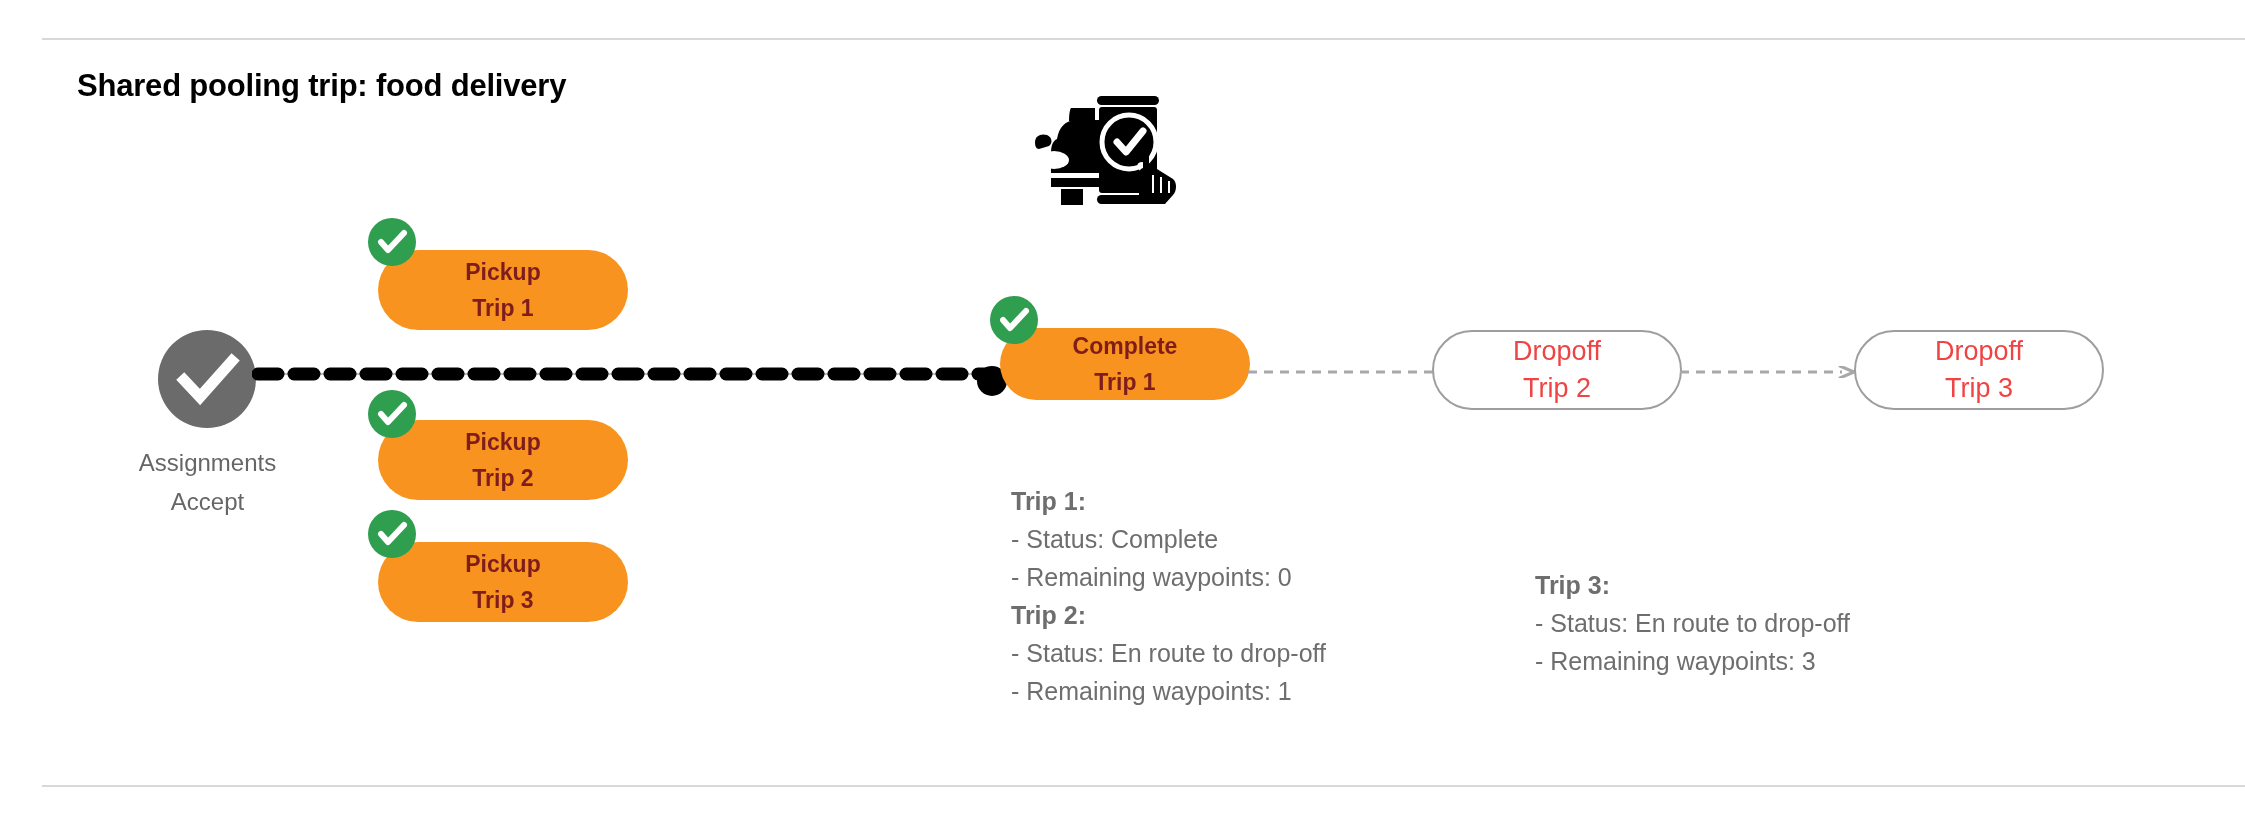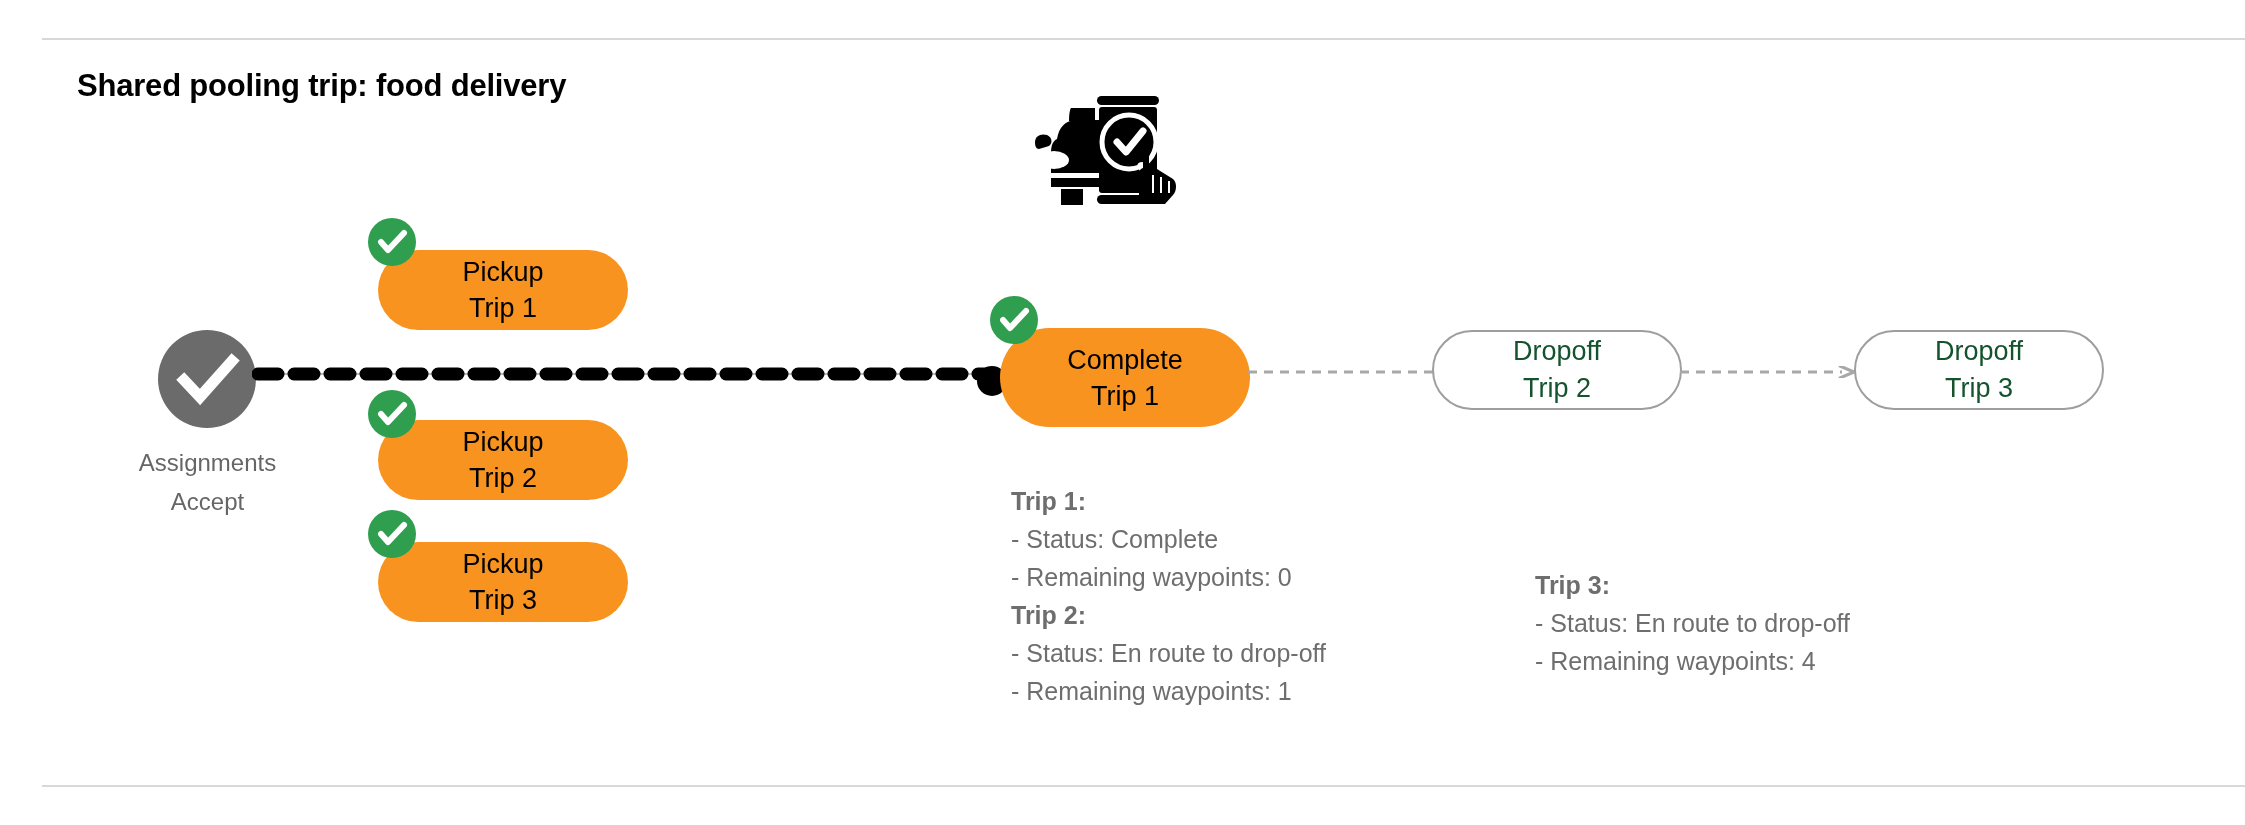--- a/index.html
+++ b/index.html
@@ -95,40 +95,40 @@
     position: absolute;
     border-radius: 999px;
     display: flex;
     flex-direction: column;
     align-items: center;
     justify-content: center;
     text-align: center;
   }
   .pill.filled {
     background: #F7931E;
-    color: #000000;
-    font-weight: 400;
-    font-size: 27px;
+    color: #7f1d1d;
+    font-weight: 700;
+    font-size: 23px;
     line-height: 36px;
   }
   .pill.outline {
     background: #ffffff;
     border: 2.5px solid #9e9e9e;
-    color: #14532d;
+    color: #ef4444;
     font-weight: 400;
     font-size: 27px;
     line-height: 37px;
     text-align: center;
   }
   .pill .l1, .pill .l2 { display: block; white-space: nowrap; }
 
   .pill-pickup1   { left: 378px;  top: 250px; width: 250px; height: 80px; }
   .pill-pickup2   { left: 378px;  top: 420px; width: 250px; height: 80px; }
   .pill-pickup3   { left: 378px;  top: 542px; width: 250px; height: 80px; }
-  .pill-complete  { left: 1000px; top: 328px; width: 250px; height: 99px; }
+  .pill-complete  { left: 1000px; top: 328px; width: 250px; height: 72px; }
   .pill-dropoff2  { left: 1432px; top: 330px; width: 250px; height: 80px; }
   .pill-dropoff3  { left: 1854px; top: 330px; width: 250px; height: 80px; }
 
   
   .badge {
     position: absolute;
     width: 48px; height: 48px;
     border-radius: 50%;
     background: #2F9E4F;
   }
@@ -297,16 +297,16 @@
     <div>- Status:  Complete</div>
     <div>- Remaining waypoints: 0</div>
     <div><span class="hd">Trip 2</span><span class="hd">:</span></div>
     <div>- Status:  En route to drop-off</div>
     <div>- Remaining waypoints: 1</div>
   </div>
 
   <div class="detail detail-right">
     <div><span class="hd">Trip 3</span><span class="hd">:</span></div>
     <div>- Status:  En route to drop-off</div>
-    <div>- Remaining waypoints: 4</div>
+    <div>- Remaining waypoints: 3</div>
   </div>
 
 </div>
 
 </body></html>

